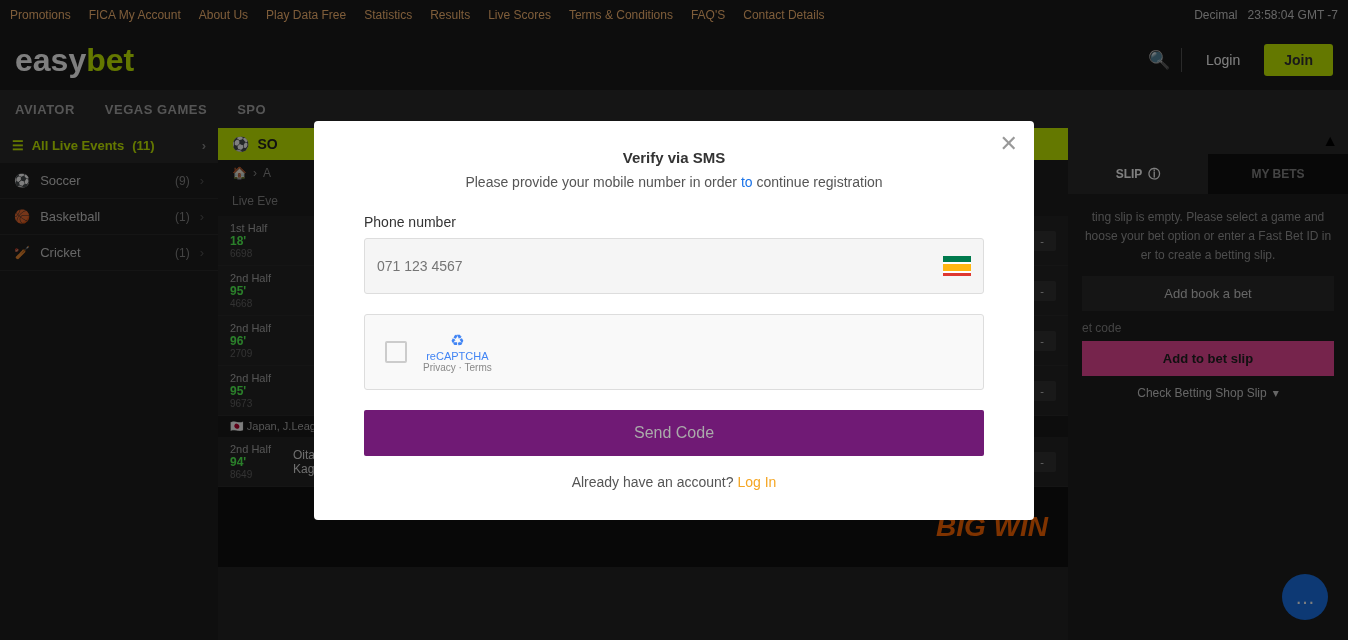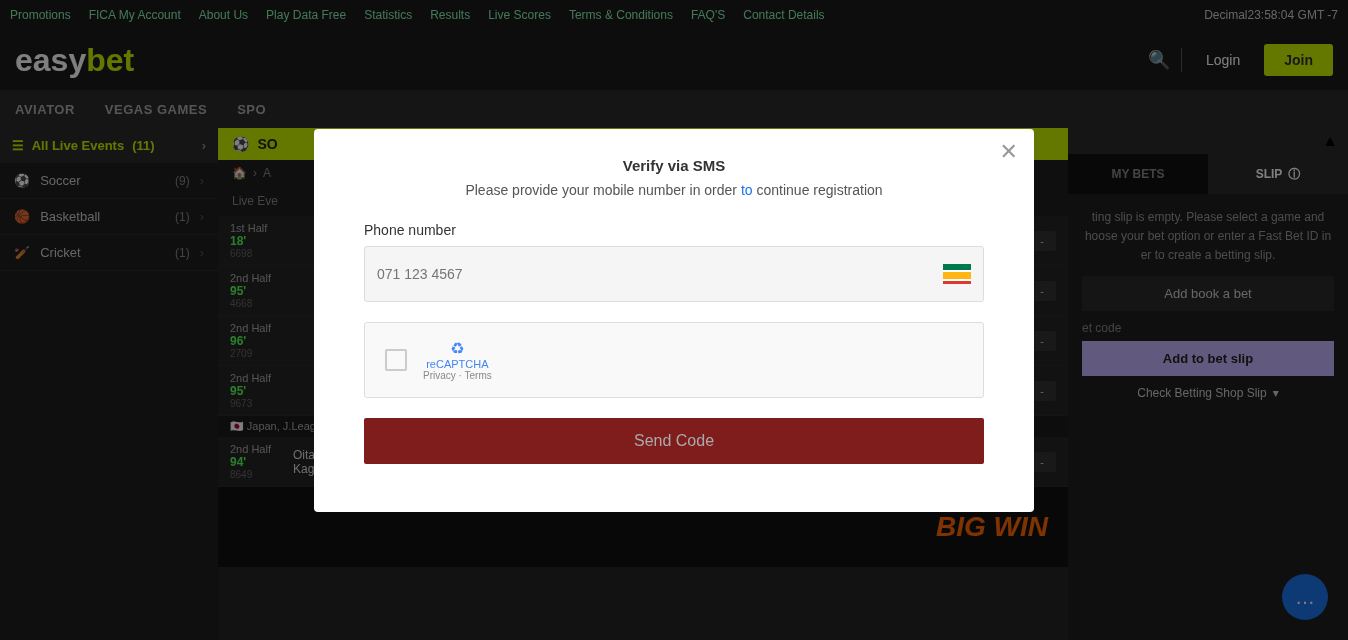--- a/index.html
+++ b/index.html
@@ -9,22 +9,22 @@
     .top-nav {
       background: #1a1a1a;
       color: #ccc;
       font-size: 12px;
       display: flex;
       align-items: center;
       padding: 0 10px;
       height: 30px;
       gap: 18px;
     }
-    .top-nav a { color: #86efac; text-decoration: none; font-size: 12px; }
-    .top-nav .right { margin-left: auto; display: flex; align-items: center; gap: 0; }
+    .top-nav a { color: #fdba74; text-decoration: none; font-size: 12px; }
+    .top-nav .right { margin-left: auto; display: flex; align-items: center; gap: 10px; }
 
     
     .header {
       background: #1a1a1a;
       display: flex;
       align-items: center;
       padding: 8px 15px;
       height: 60px;
     }
     .logo { color: white; font-size: 32px; font-weight: bold; }
@@ -171,21 +171,21 @@
       color: #ccc;
       border: none;
       padding: 10px;
       margin: 10px 0;
       font-size: 13px;
       cursor: pointer;
     }
     .bet-code-label { color: #888; font-size: 12px; margin-bottom: 6px; text-align: left; }
     .add-bet-btn {
       width: 100%;
-      background: #c4b5fd;
+      background: #ec4899;
       color: #222;
       border: none;
       padding: 10px;
       font-size: 13px;
       font-weight: bold;
       cursor: pointer;
     }
     .check-slip {
       display: flex;
       align-items: center;
@@ -326,21 +326,21 @@
       text-align: center;
       font-size: 10px;
       color: #888;
     }
     .captcha-logo .recaptcha { font-size: 16px; color: #4285f4; }
     .captcha-links { font-size: 10px; color: #888; }
     .captcha-links a { color: #888; text-decoration: none; }
 
     .send-code-btn {
       width: 100%;
-      background: #7f1d1d;
+      background: #701a75;
       color: #aaa;
       border: none;
       padding: 14px;
       font-size: 16px;
       cursor: pointer;
       border-radius: 2px;
       margin-bottom: 18px;
     }
     .already-account {
       text-align: center;
@@ -521,26 +521,26 @@
     <div style="height:80px;background:#111;display:flex;align-items:center;justify-content:flex-end;padding:0 20px;">
       <span style="color:#ff6600;font-size:28px;font-weight:900;font-style:italic;">BIG WIN</span>
     </div>
   </div>
 
   <div class="right-panel">
     <div style="background:#2a2a2a;text-align:right;padding:4px 10px;">
       <span>▲</span>
     </div>
     <div class="right-tabs">
-      <div class="right-tab inactive">
-        <span>MY BETS</span>
-      </div>
       <div class="right-tab active">
         <span>SLIP</span>
         <span>ⓘ</span>
+      </div>
+      <div class="right-tab inactive">
+        <span>MY BETS</span>
       </div>
     </div>
     <div class="right-content">
       <div class="bet-empty">ting slip is empty. Please select a game and hoose your bet option or enter a Fast Bet ID in er to create a betting slip.</div>
       <button class="book-bet-btn">Add book a bet</button>
       <div class="bet-code-label">et code</div>
       <button class="add-bet-btn">Add to bet slip</button>
       <div class="check-slip">
         <span>Check Betting Shop Slip</span>
         <span>▾</span>
@@ -578,19 +578,23 @@
             <div style="font-size:11px;color:#4285f4;">reCAPTCHA</div>
           </div>
           <div class="captcha-links">
             <a href="#">Privacy</a>
             <span> · </span>
             <a href="#">Terms</a>
           </div>
         </div>
       </div>
       <button class="send-code-btn">Send Code</button>
+      <div class="already-account">
+        <span>Already have an account?</span>
+        <a href="#" class="login-link">Log In</a>
+      </div>
     </div>
   </div>
 </div>
 
 <div class="chat-btn">
   <span>…</span>
 </div>
 
 </body></html>

